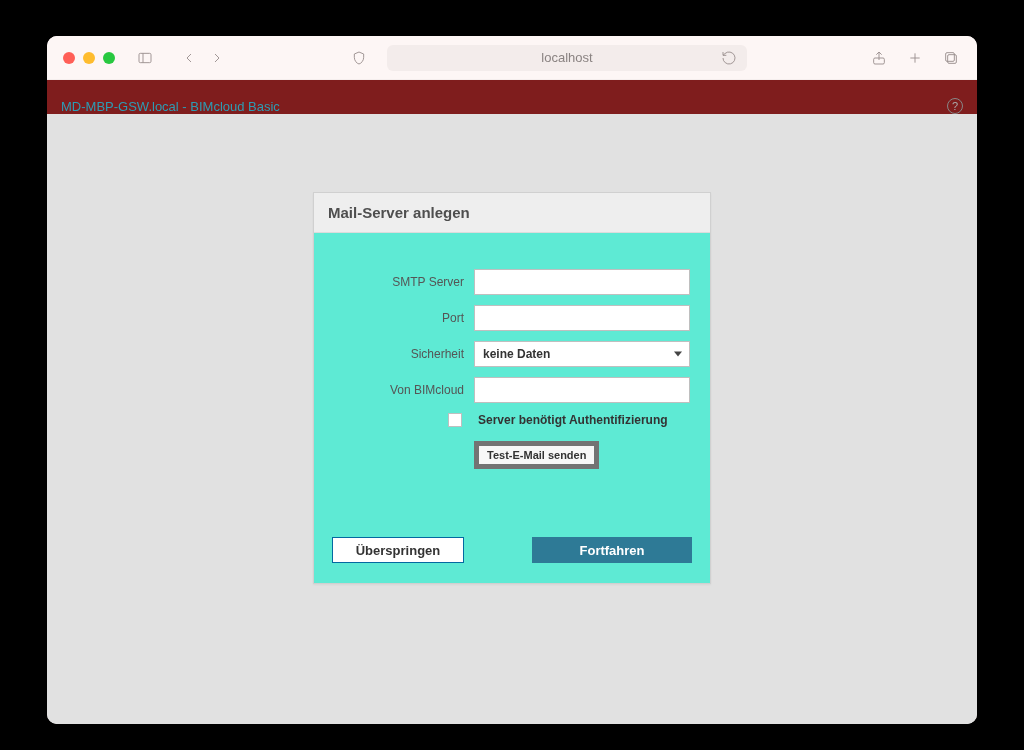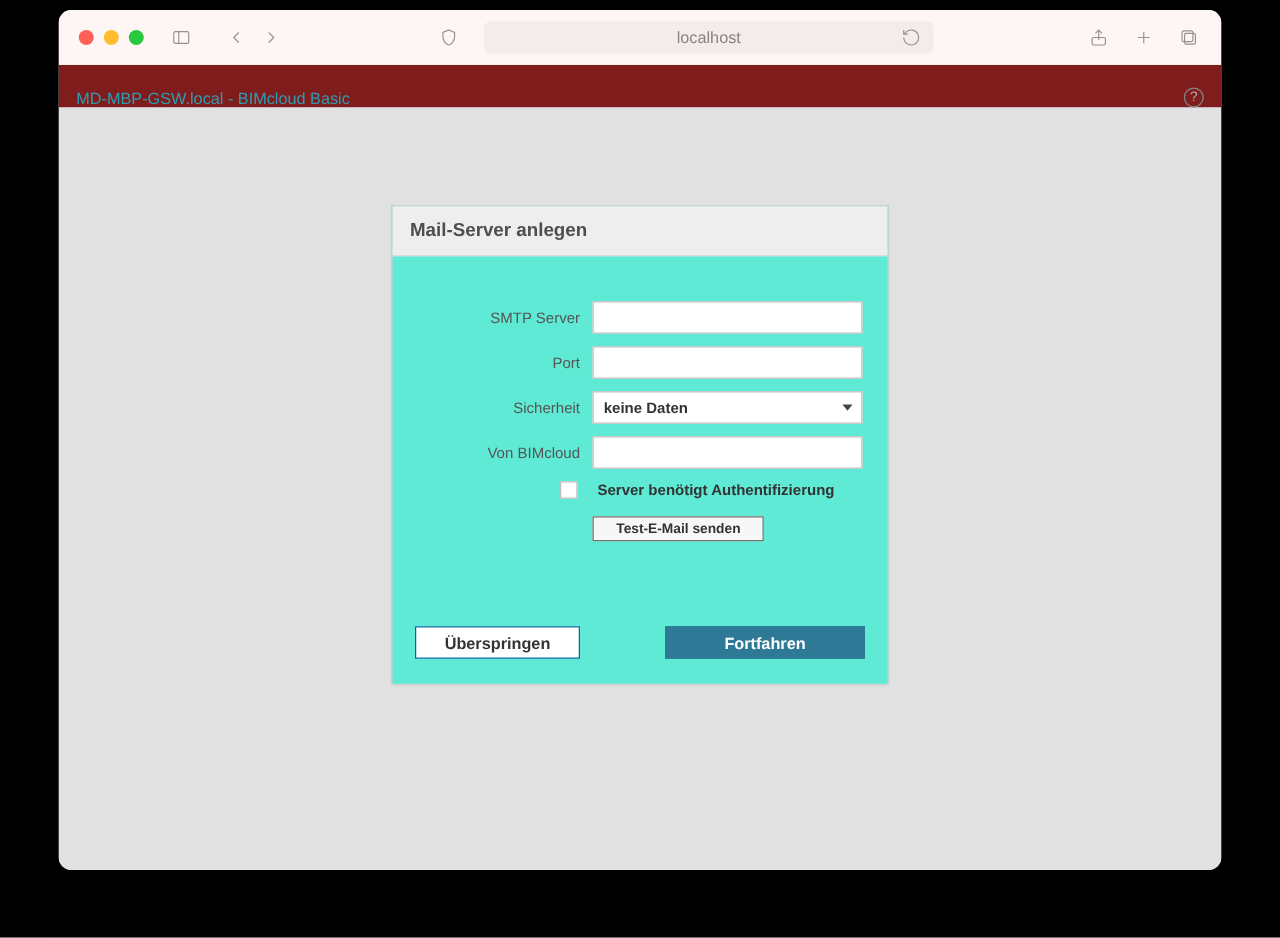--- a/index.html
+++ b/index.html
@@ -1,20 +1,20 @@
 <!DOCTYPE html>
 <html><head>
   <meta charset="utf-8">
   <style>
     * { margin: 0; padding: 0; box-sizing: border-box; font-family: -apple-system, BlinkMacSystemFont, "Segoe UI", Helvetica, Arial, sans-serif; }
     body { background: #000; width: 1024px; height: 750px; overflow: hidden; }
 
     .window {
       position: absolute;
-      left: 47px; top: 8px;
+      left: 47px; top: 36px;
       width: 930px; height: 688px;
       background: #fdf6f5;
       border-radius: 10px;
       overflow: hidden;
       box-shadow: 0 10px 40px rgba(0,0,0,0.5);
     }
 
     
     .titlebar {
       height: 44px;
@@ -155,25 +155,25 @@
       margin-top: 6px;
       gap: 16px;
     }
     .checkbox {
       width: 14px; height: 14px; border: 1px solid #bfbfbf; background: #fff;
     }
     .checkbox-label { font-size: 12px; font-weight: 600; color: #333; }
 
     .test-btn-row { margin-left: 140px; margin-top: 14px; }
     .test-btn {
-      border: 1px solid #737373;
+      border: 5px solid #737373;
       background: #f7f7f7;
       font-size: 11px;
       font-weight: 600;
-      padding: 3px 18px;
+      padding: 3px 8px;
       color: #333;
       cursor: pointer;
     }
 
     .panel-footer {
       display: flex;
       justify-content: space-between;
       padding: 58px 18px 20px 18px;
     }
     .btn {

